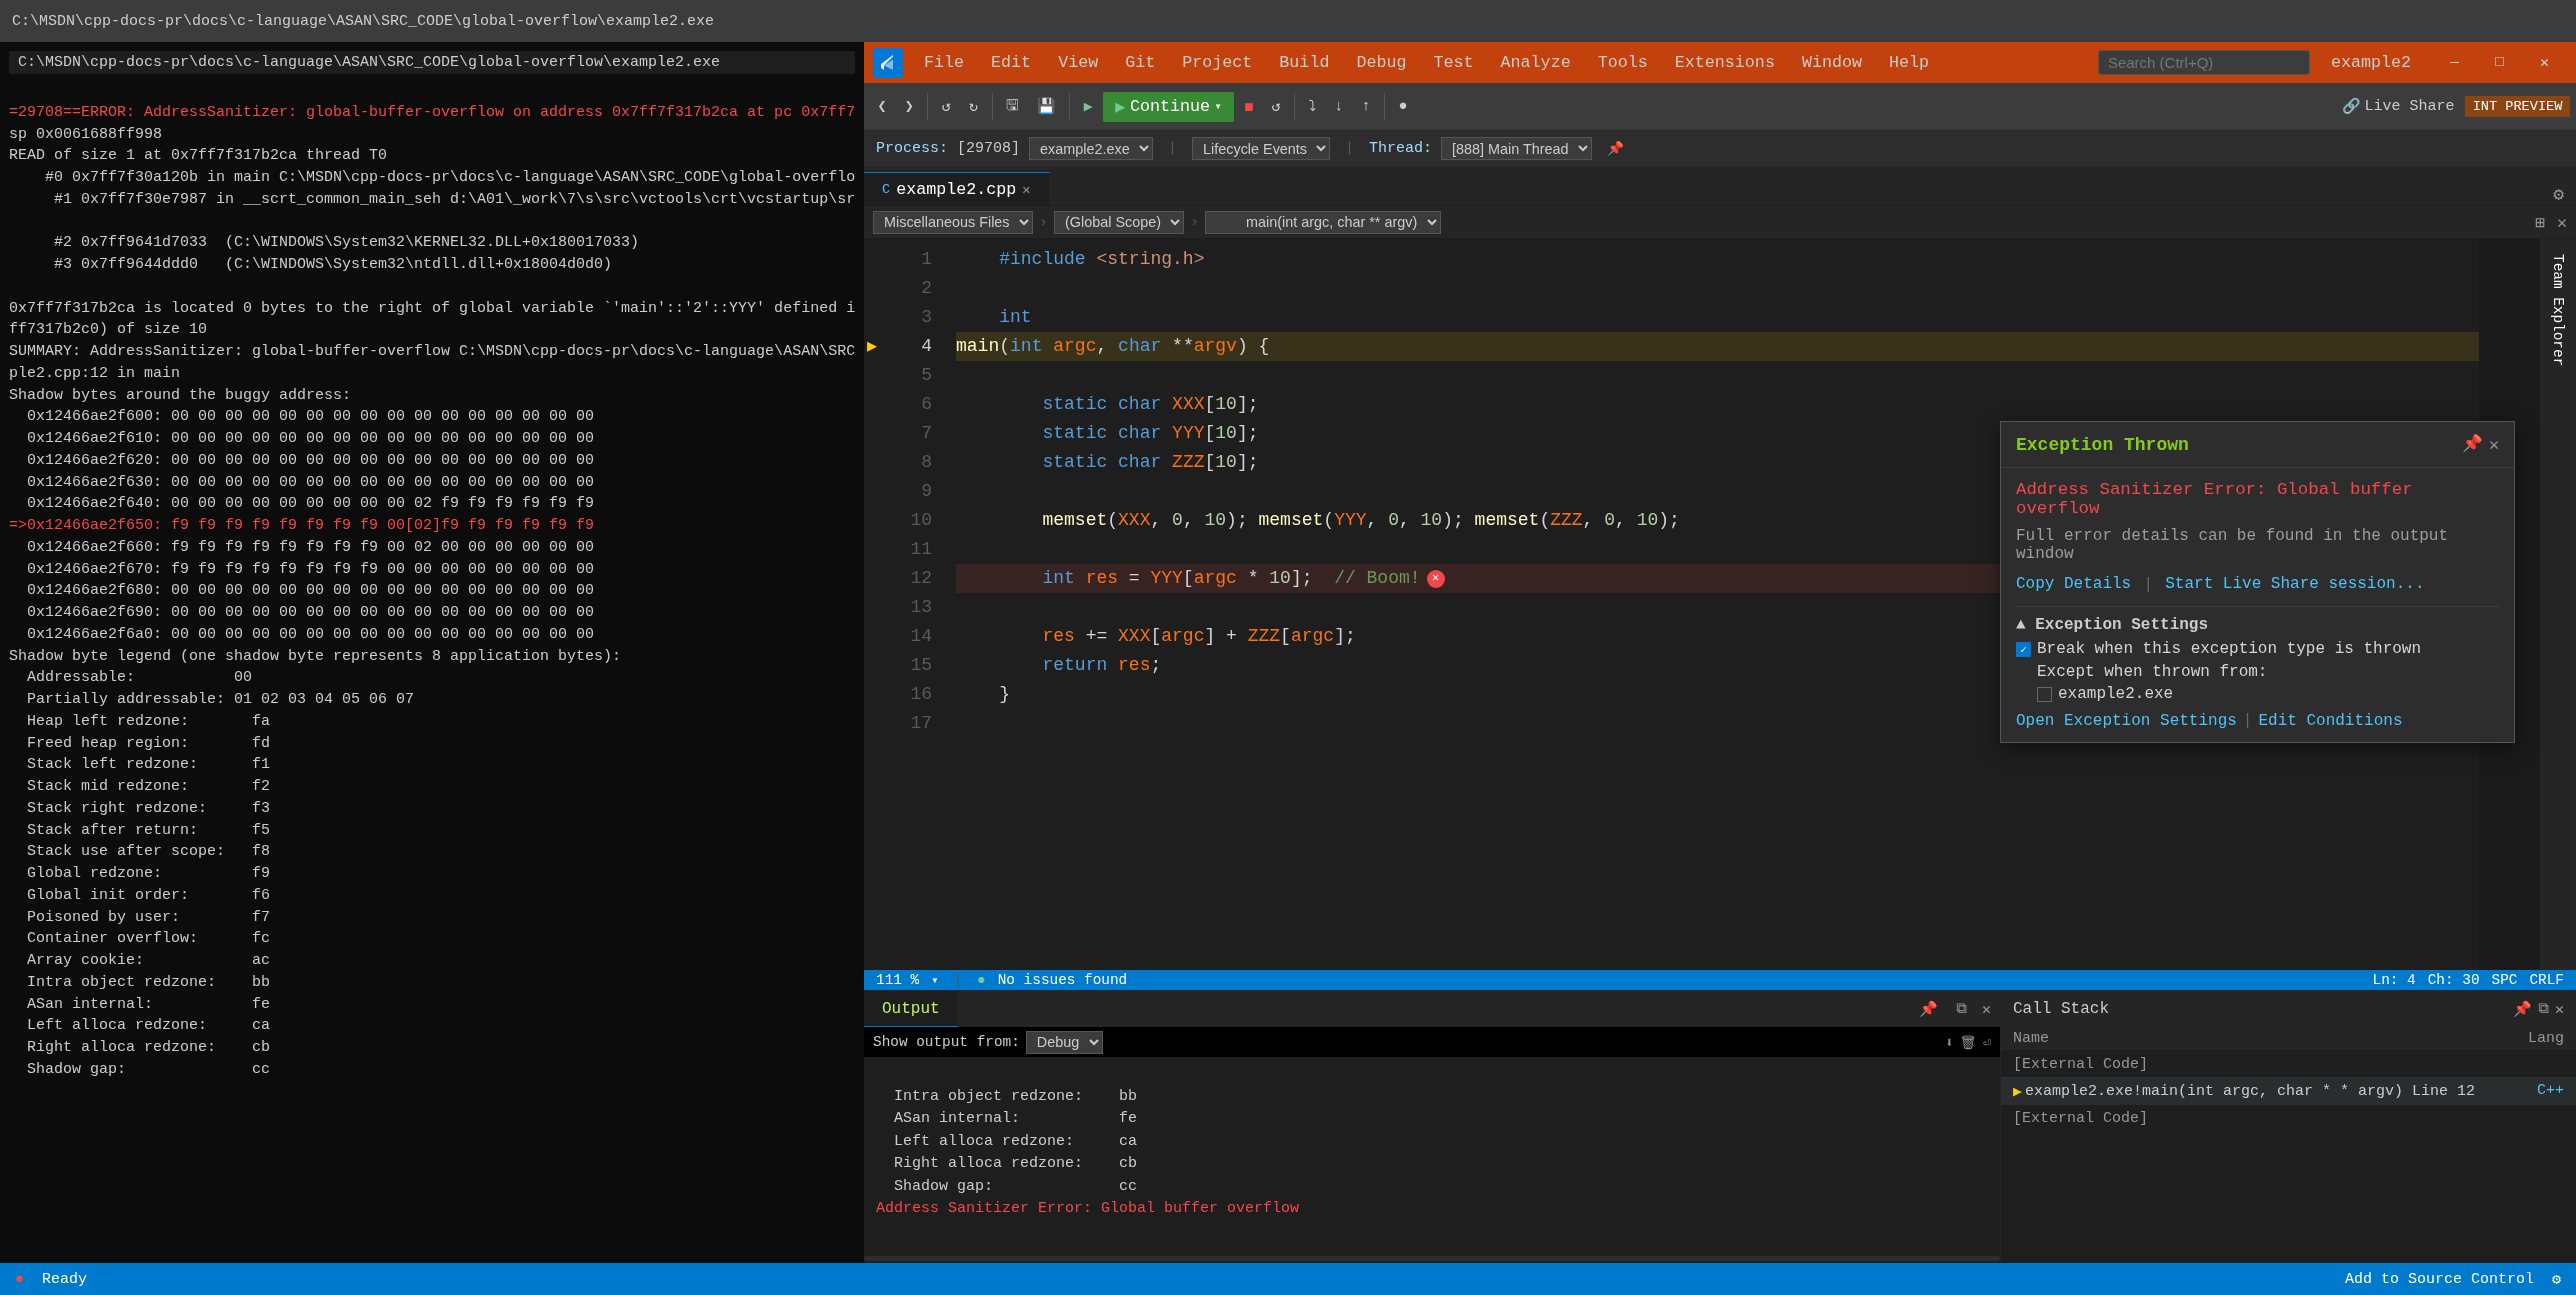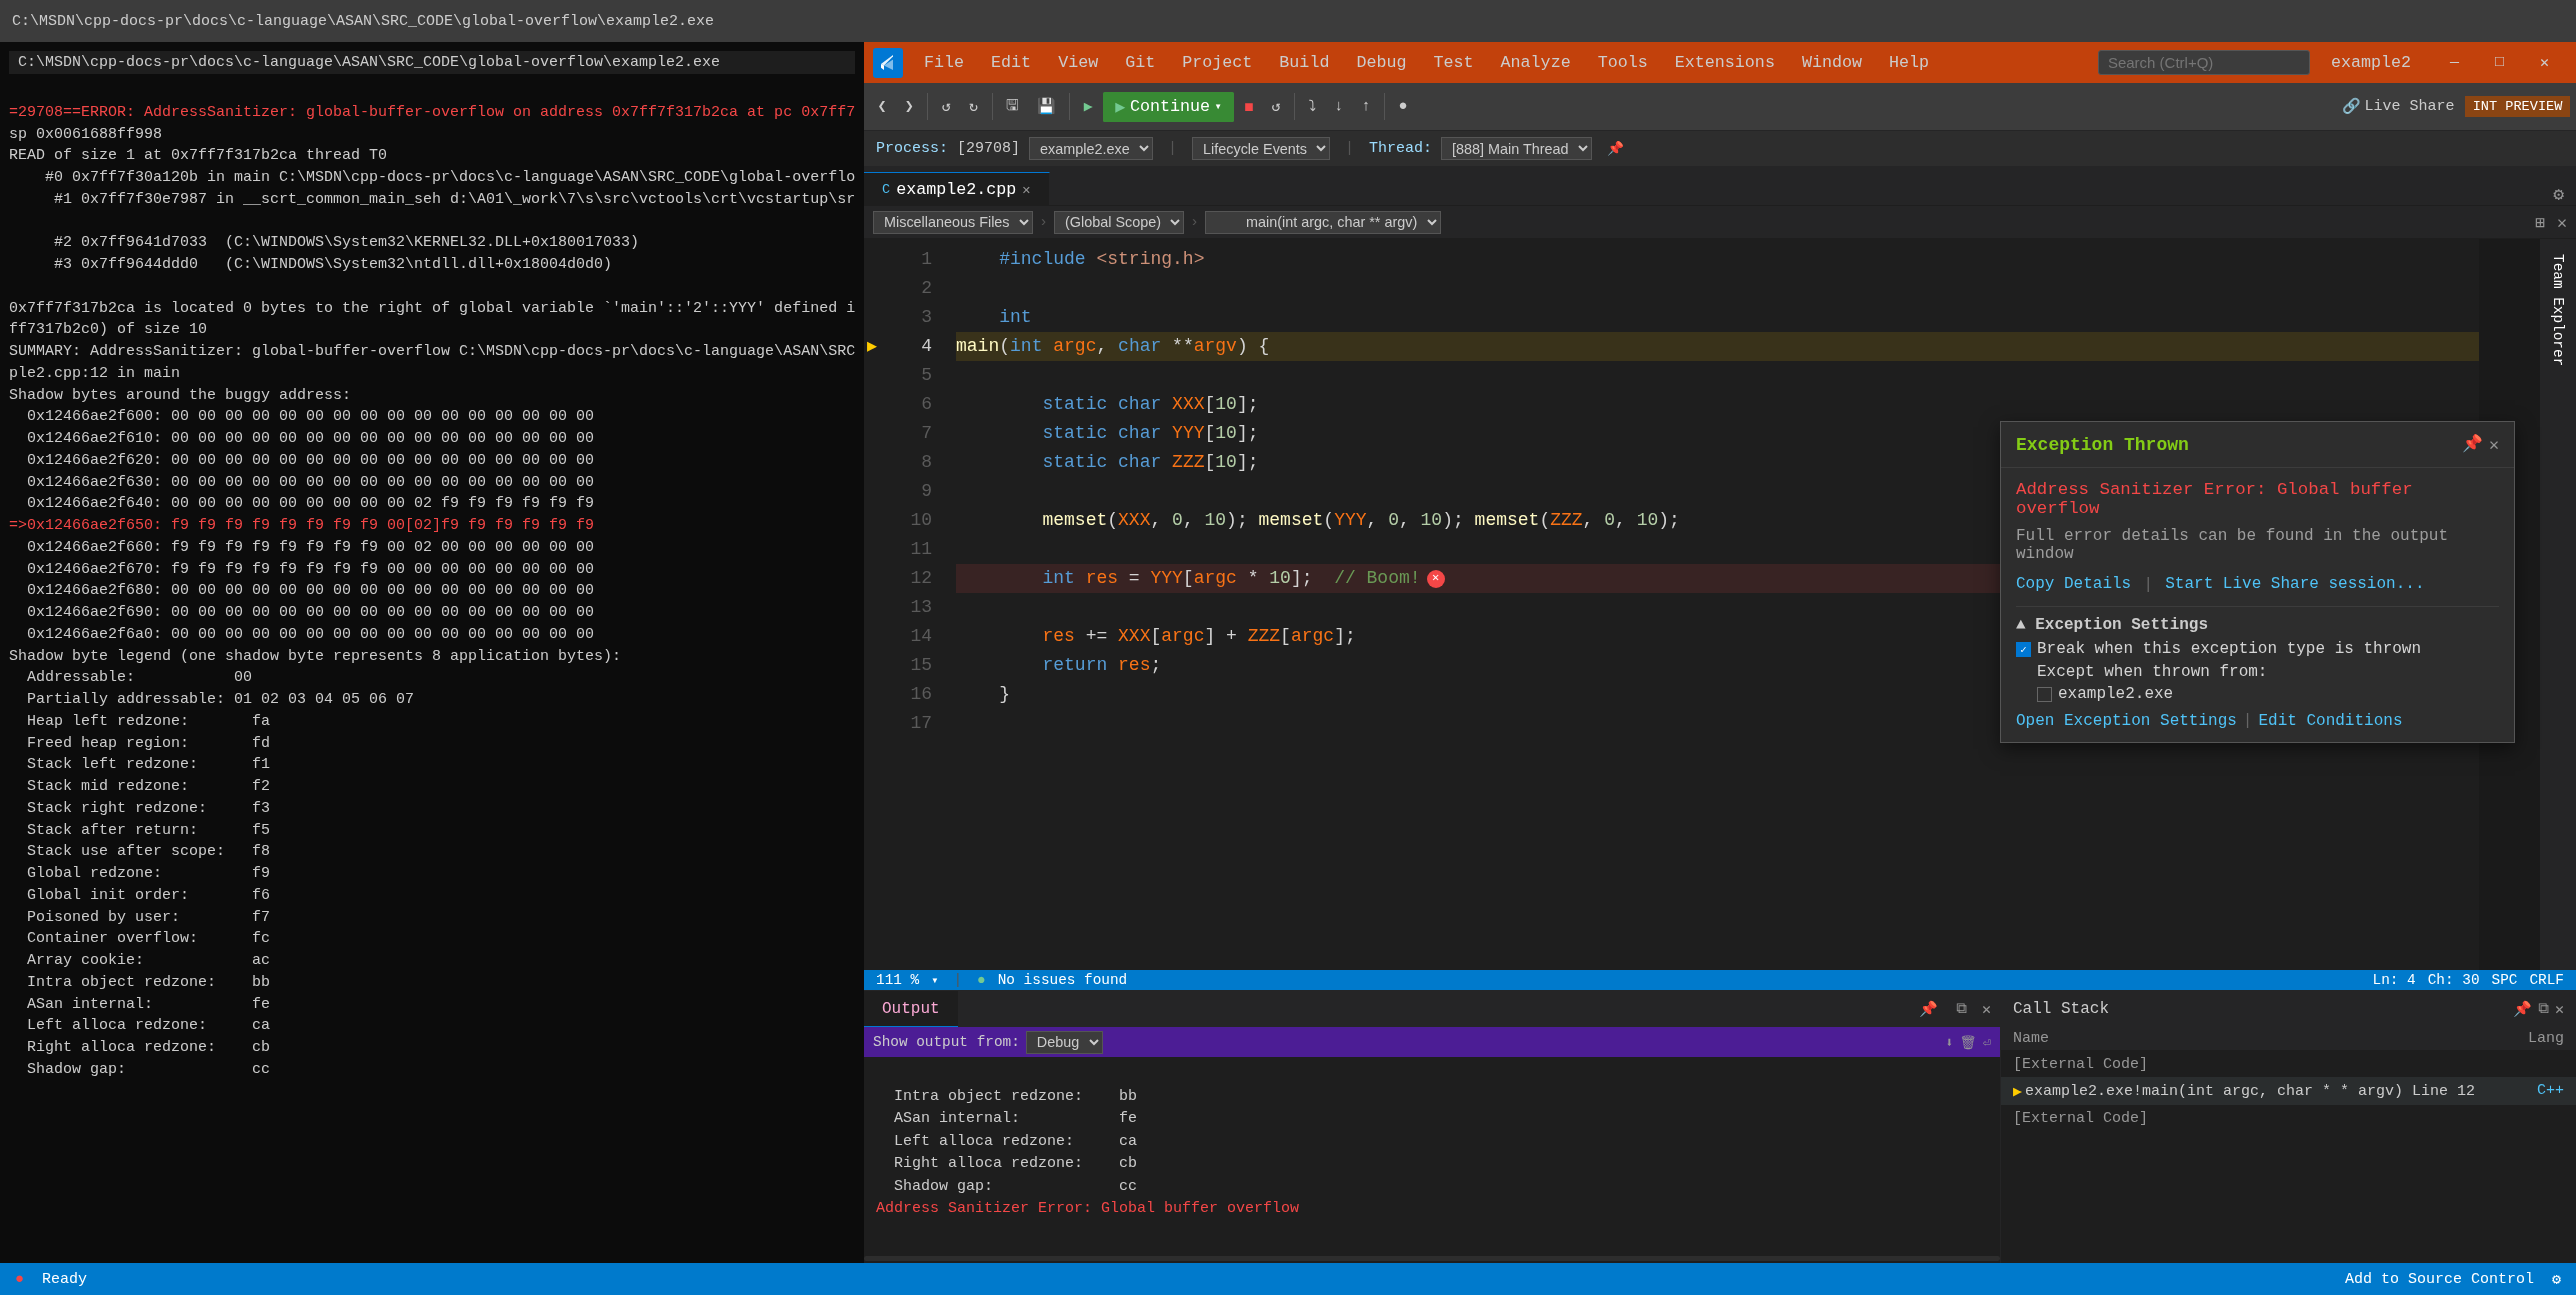--- a/index.html
+++ b/index.html
@@ -768,27 +768,27 @@
           <span>Ln: 4</span>
           <span>Ch: 30</span>
           <span>SPC</span>
           <span>CRLF</span>
         </div>
 
         <div style="display:flex;height:273px;flex-shrink:0;border-top:0.8px solid #252526;">
 
           <div style="flex:1;display:flex;flex-direction:column;background:#1e1e1e;">
             <div style="background:#252526;height:36px;display:flex;align-items:center;">
-              <div style="padding:0 18px;font-size:16px;color:#f9a8d4;height:36px;display:flex;align-items:center;background:#1e1e1e;border-bottom:1.5px solid #0078d4;">Output</div>
+              <div style="padding:0 18px;font-size:16px;color:#bef264;height:36px;display:flex;align-items:center;background:#1e1e1e;border-bottom:1.5px solid #0078d4;">Output</div>
               <div style="flex:1;"></div>
               <div style="padding:0 12px;font-size:15px;color:#969696;cursor:pointer;">📌</div>
               <div style="padding:0 6px;font-size:15px;color:#969696;cursor:pointer;">⧉</div>
               <div style="padding:0 9px;font-size:15px;color:#969696;cursor:pointer;">✕</div>
             </div>
-            <div style="background:#4c1d95;height:30px;display:flex;align-items:center;padding:0 9px;gap:6px;">
+            <div style="background:#000000;height:30px;display:flex;align-items:center;padding:0 9px;gap:6px;">
               <span style="font-size:14.4px;color:#cccccc;">Show output from:</span>
               <select style="background:#3c3c3c;color:#cccccc;border:0.8px solid #555;font-size:14.4px;padding:1.5px 6px;">
                 <option>Debug</option>
               </select>
               <div style="flex:1;"></div>
               <span style="font-size:13.6px;color:#969696;cursor:pointer;">⬇</span>
               <span style="font-size:13.6px;color:#969696;cursor:pointer;">🗑</span>
               <span style="font-size:13.6px;color:#969696;cursor:pointer;">⏎</span>
             </div>
             <div style="flex:1;padding:6px 12px;font-size:15px;color:#cccccc;overflow:hidden;line-height:1.5;background:#1e1e1e;white-space:pre;">

